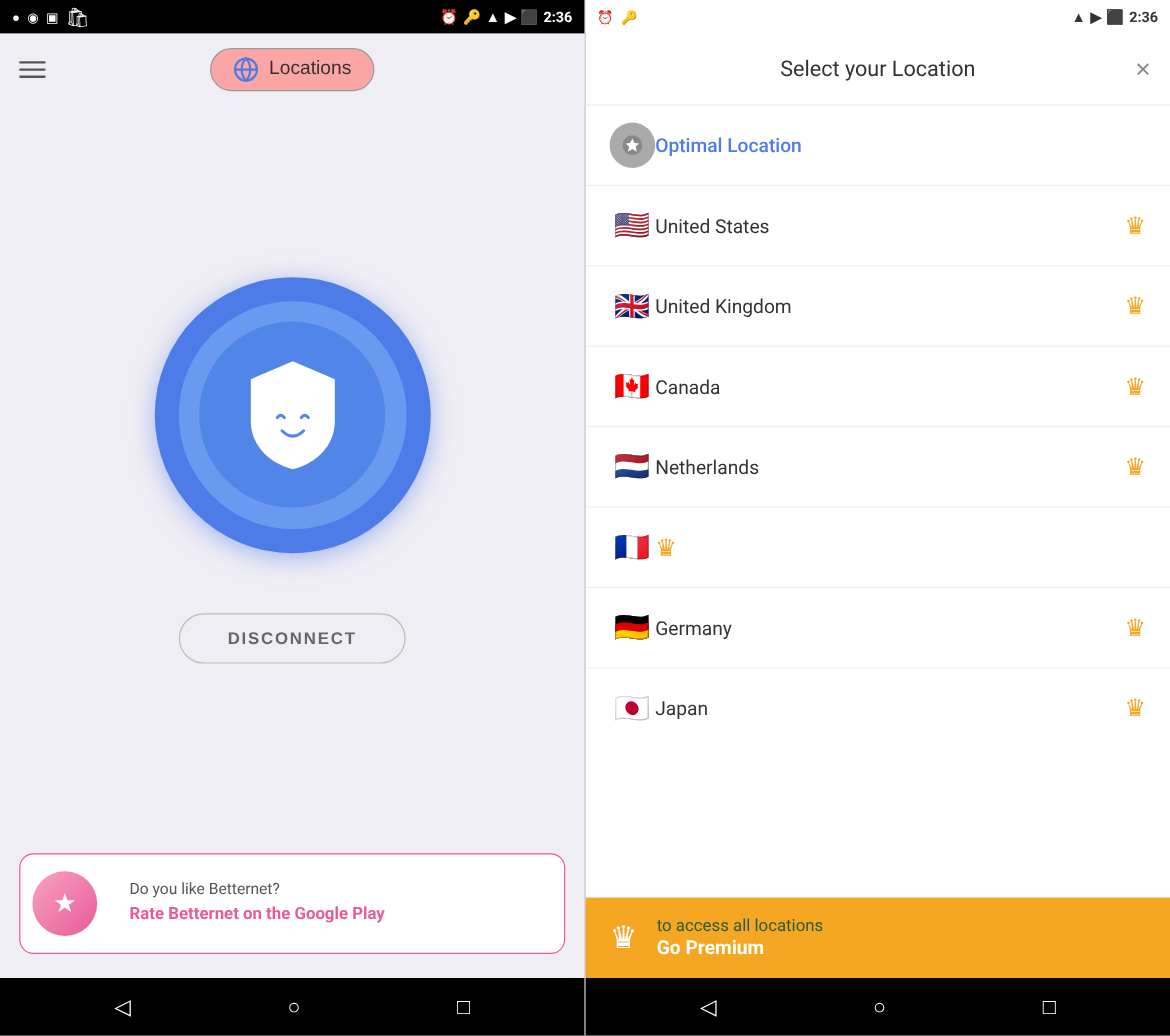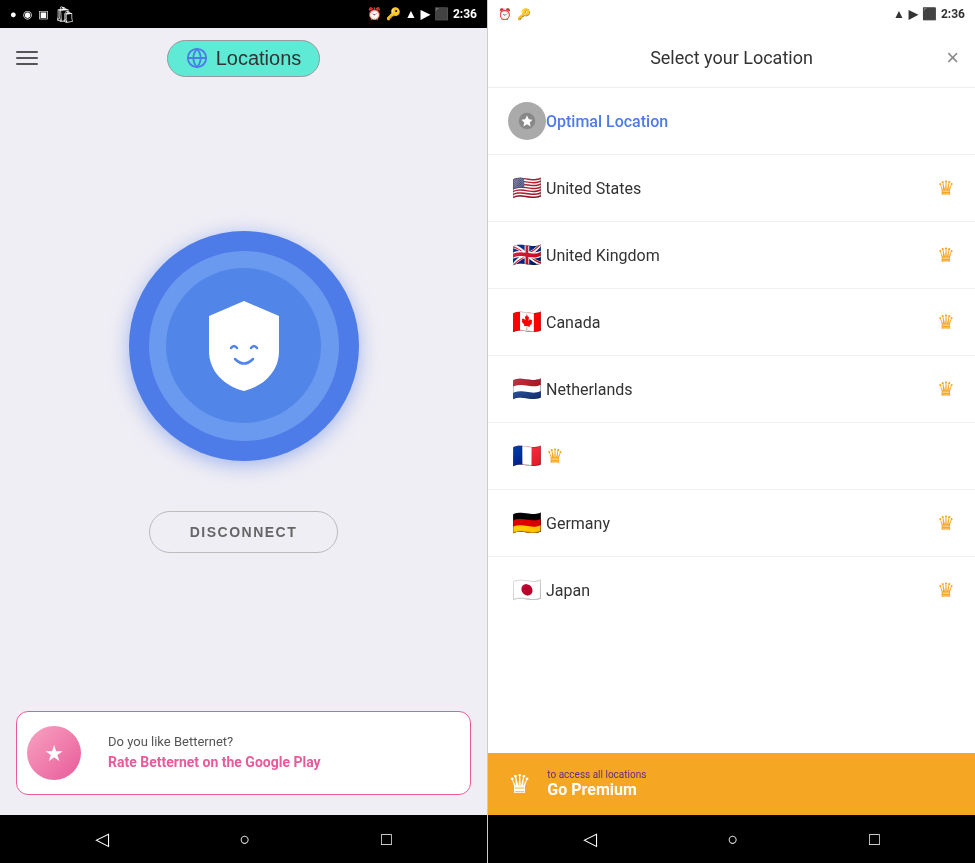--- a/index.html
+++ b/index.html
@@ -61,22 +61,22 @@
       background: #555;
       border-radius: 2px;
     }
     .locations-btn {
       display: flex;
       align-items: center;
       gap: 8px;
       border: 1.5px solid #999;
       border-radius: 20px;
       padding: 6px 18px;
-      background: #5eead4;
-      font-size: 20px;
+      background: #fca5a5;
+      font-size: 16px;
       font-weight: 500;
       color: #333;
       cursor: pointer;
     }
     .globe-icon {
       width: 22px;
       height: 22px;
     }
 
     .shield-area {
@@ -248,22 +248,22 @@
       display: flex;
       align-items: center;
       gap: 16px;
       cursor: pointer;
     }
     .premium-crown {
       font-size: 26px;
       color: #fff;
     }
     .premium-text p:first-child {
-      font-size: 10px;
-      color: #4c1d95;
+      font-size: 14px;
+      color: #14532d;
       opacity: 0.9;
     }
     .premium-text p:last-child {
       font-size: 16px;
       font-weight: 700;
       color: #fff;
     }
 
     
     .nav-bar {

